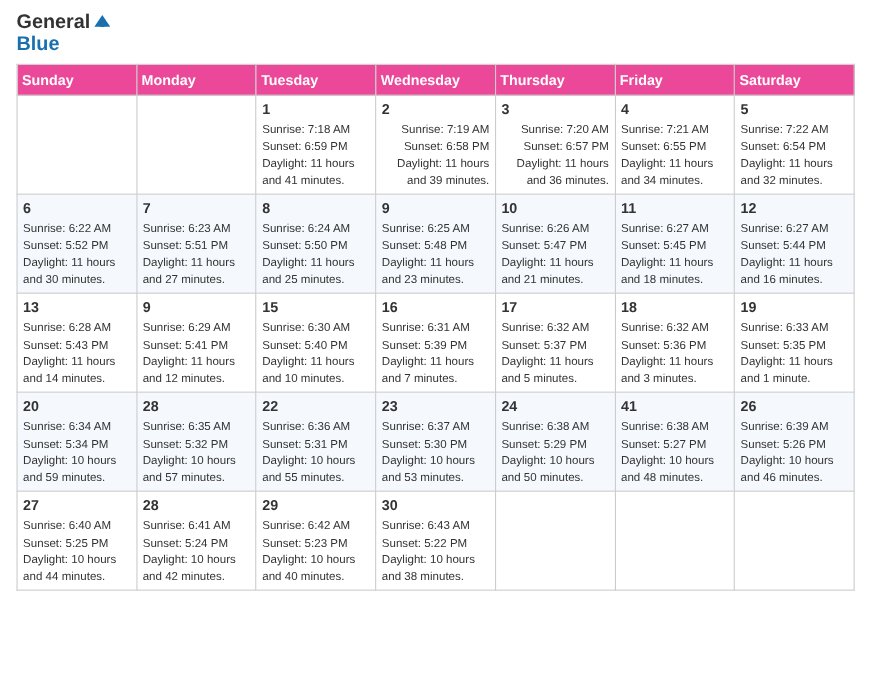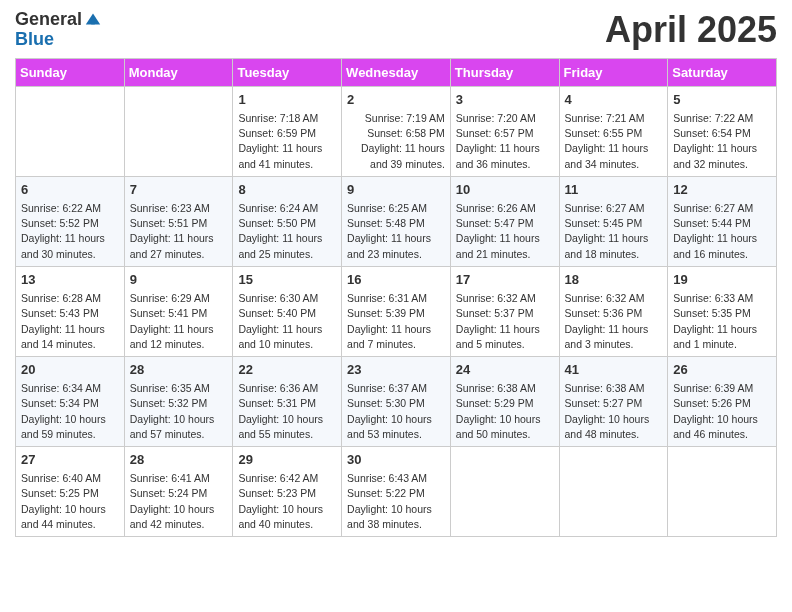--- a/index.html
+++ b/index.html
@@ -79,40 +79,39 @@
       margin-bottom: 2px;
     }
     .day-info {
       font-size: 10.5px;
       color: #333;
       line-height: 1.45;
     }
     .empty { background: #f9f9f9; }
     tr:nth-child(odd) td { background: #fff; }
     tr:nth-child(even) td { background: #f5f8fc; }
-    .calendar thead tr th { background: #d946ef; }
+    .calendar thead tr th { background: #ec4899; }
   </style>
 </head>
 <body>
 
 <div class="header">
   <div class="logo">
     <div>
       <div style="display:flex;align-items:center;">
         <span class="logo-text logo-general">General</span>
         <svg class="logo-icon" viewBox="0 0 20 20">
           <polygon points="2,16 10,4 18,16" fill="#1a6faf"></polygon>
           <rect x="8" y="10" width="4" height="6" fill="#1a6faf"></rect>
         </svg>
       </div>
       <span class="logo-text logo-blue">Blue</span>
     </div>
   </div>
   <div class="title-block">
-    <div class="month-title">April 2025</div>
   </div>
 </div>
 
 <table class="calendar">
   <thead>
     <tr>
     <th>Sunday</th>
         <th>Monday</th>
         <th>Tuesday</th>
         <th>Wednesday</th>
@@ -132,21 +131,21 @@
 Daylight: 11 hours and 41 minutes.</div>
         </td>
         <td>
           <span class="day-num">2</span>
           <div class="day-info" style="white-space: pre-line; text-align: right;">Sunrise: 7:19 AM
 Sunset: 6:58 PM
 Daylight: 11 hours and 39 minutes.</div>
         </td>
         <td>
           <span class="day-num">3</span>
-          <div class="day-info" style="white-space: pre-line;">Sunrise: 7:20 AM
+          <div class="day-info" style="white-space: pre-line; text-align: right;">Sunrise: 7:20 AM
 Sunset: 6:57 PM
 Daylight: 11 hours and 36 minutes.</div>
         </td>
         <td>
           <span class="day-num">4</span>
           <div class="day-info" style="white-space: pre-line;">Sunrise: 7:21 AM
 Sunset: 6:55 PM
 Daylight: 11 hours and 34 minutes.</div>
         </td>
         <td>

